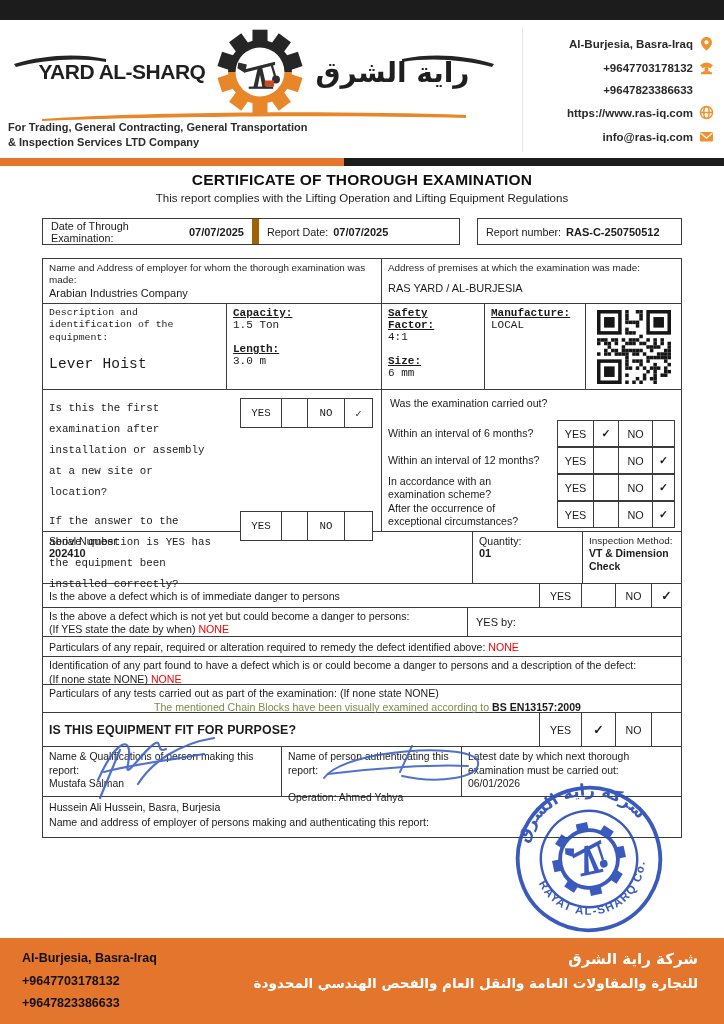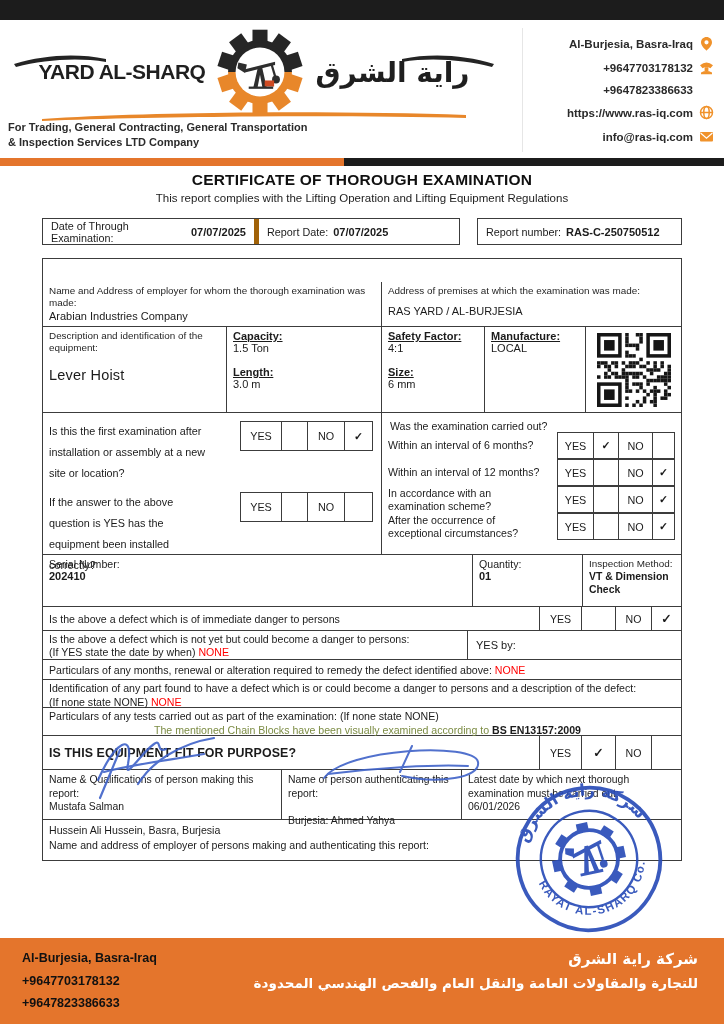--- a/index.html
+++ b/index.html
@@ -37,52 +37,52 @@
 
   
   .title-block { position:absolute; top:171px; left:0; width:100%; text-align:center; }
   .title-block h1 { font-size:15.5px; font-weight:800; letter-spacing:0.2px; color:#101010; }
   .title-block p { font-size:11.5px; margin-top:3px; color:#1d1d1d; }
 
   
   .daterow { position:absolute; top:218px; left:42px; width:640px; height:27px; display:flex; font-size:10.8px; }
   .daterow .box1 { width:418px; border:1px solid #3c3c3c; display:flex; }
   .box1 .dcell { display:flex; align-items:center; padding:0 8px; }
-  .box1 .dcell:first-child { width:216px; border-right:5px solid #a16207; }
+  .box1 .dcell:first-child { width:216px; border-right:7px solid #a16207; }
   .daterow .box2 { margin-left:auto; width:205px; border:1px solid #3c3c3c;
                    display:flex; align-items:center; padding:0 8px; }
   .dval { margin-left:5px; font-weight:700; font-size:11px; }
 
   
   .doctable { position:absolute; top:258px; left:42px; width:640px; border:1px solid #3c3c3c;
               font-size:10.6px; background:#fff; }
   .trow { display:flex; border-top:1px solid #3c3c3c; align-items:stretch; }
   .trow:first-child { border-top:none; }
   .tcell { border-left:1px solid #3c3c3c; padding:3px 6px; }
   .tcell:first-child { border-left:none; }
   .lbl { font-size:9.9px; color:#1f1f1f; line-height:1.25; }
   .ulbl { font-weight:700; text-decoration:underline; font-size:11px; }
   .val { font-size:11px; }
   .bold { font-weight:700; }
 
-  .r-a { height:44px;margin-top:23px; }
+  .r-a { height:44px; }
   .r-a .tcell:first-child { width:338px; }
   .r-a .tcell:last-child { flex:1; }
-  .r-b { height:86px; }
+  .r-b { height:86px;font-family:Liberation Mono, monospace; }
   .cb1{ width:183px; } .cb2{ width:155px; } .cb3{ width:103px; } .cb4{ width:101px; }
   .cb5{ flex:1; display:flex; align-items:center; justify-content:center; }
   .equip-name { font-size:14.5px; font-weight:400; margin-top:12px; letter-spacing:0.2px; }
   .gap10 { margin-top:12px; }
   .r-c { height:142px; }
   .c-left { width:338px; padding:8px 8px 4px 6px; }
   .c-right { flex:1; padding:4px 6px; }
-  .lq { display:flex; align-items:flex-start; gap:24px; }
+  .lq { display:flex; align-items:flex-start; gap:24px;font-family:Liberation Mono, monospace; }
   .lq-text { width:190px; font-size:10.8px; line-height:1.95; }
   .lq2 { margin-top:8px; }
-  .qhead { margin:3px 0 0 2px; }
+  .qhead { margin:3px 0 11px 2px; }
   .qrow { display:flex; align-items:stretch; min-height:27px; }
   .q-text { flex:1; display:flex; align-items:center; font-size:10.6px; line-height:1.2; padding-right:6px; }
 
   .strip { display:flex; border:1px solid #3c3c3c; background:#fff; flex:0 0 auto; }
   .strip .sc { display:flex; align-items:center; justify-content:center; border-left:1px solid #3c3c3c; font-size:10.8px; }
   .strip .sc:first-child { border-left:none; }
   .ls { width:133px; height:30px; align-self:flex-start; }
   .ls .swy{width:40px;} .ls .swm{width:26px;} .ls .swn{width:37px;} .ls .swm2{flex:1;}
   .rs { width:118px; min-height:27px; }
   .rs .swy{width:35px;} .rs .swm{width:25px;} .rs .swn{width:34px;} .rs .swm2{flex:1;}
@@ -517,21 +517,21 @@
       <div class="f-left2">
         <div>Is the above a defect which is not yet but could become a danger to persons:</div>
         <div><span>(If YES state the date by when)</span> <span class="red">NONE</span></div>
       </div>
       <div class="f-right2 ac" style="justify-content:flex-start">
         <span>YES by:</span>
       </div>
     </div>
 
     <div class="trow r-g">
-      <span>Particulars of any months, renewal or alteration required to remedy the defect identified above:</span>&nbsp;<span class="red">NONE</span>
+      <span>Particulars of any repair, required or alteration required to remedy the defect identified above:</span>&nbsp;<span class="red">NONE</span>
     </div>
 
     <div class="trow r-h" style="display:block">
       <div>Identification of any part found to have a defect which is or could become a danger to persons and a description of the defect:</div>
       <div><span>(If none state NONE)</span> <span class="red">NONE</span></div>
     </div>
 
     <div class="trow r-i" style="display:block">
       <div>Particulars of any tests carried out as part of the examination: (If none state NONE)</div>
       <div class="i-line2"><span class="green">The mentioned Chain Blocks have been visually examined according to</span> <span class="bold">BS EN13157:2009</span></div>
@@ -545,21 +545,21 @@
       <div class="ac aw4 mark"></div>
     </div>
 
     <div class="trow r-k">
       <div class="tcell k1">
         <div class="k-label">Name &amp; Qualifications of person making this report:</div>
         <div class="k-label">Mustafa Salman</div>
       </div>
       <div class="tcell k2">
         <div class="k-label">Name of person authenticating this report:</div>
-        <div class="k-label" style="margin-top:14px"><span>Burjesia:</span> <span>Ahmed Yahya</span></div>
+        <div class="k-label" style="margin-top:14px"><span>Operation:</span> <span>Ahmed Yahya</span></div>
       </div>
       <div class="tcell k3">
         <div class="k-label">Latest date by which next thorough examination must be carried out:</div>
         <div class="k-label">06/01/2026</div>
       </div>
     </div>
 
     <div class="trow r-l" style="display:block">
       <div>Hussein Ali Hussein, Basra, Burjesia</div>
       <div>Name and address of employer of persons making and authenticating this report:</div>

